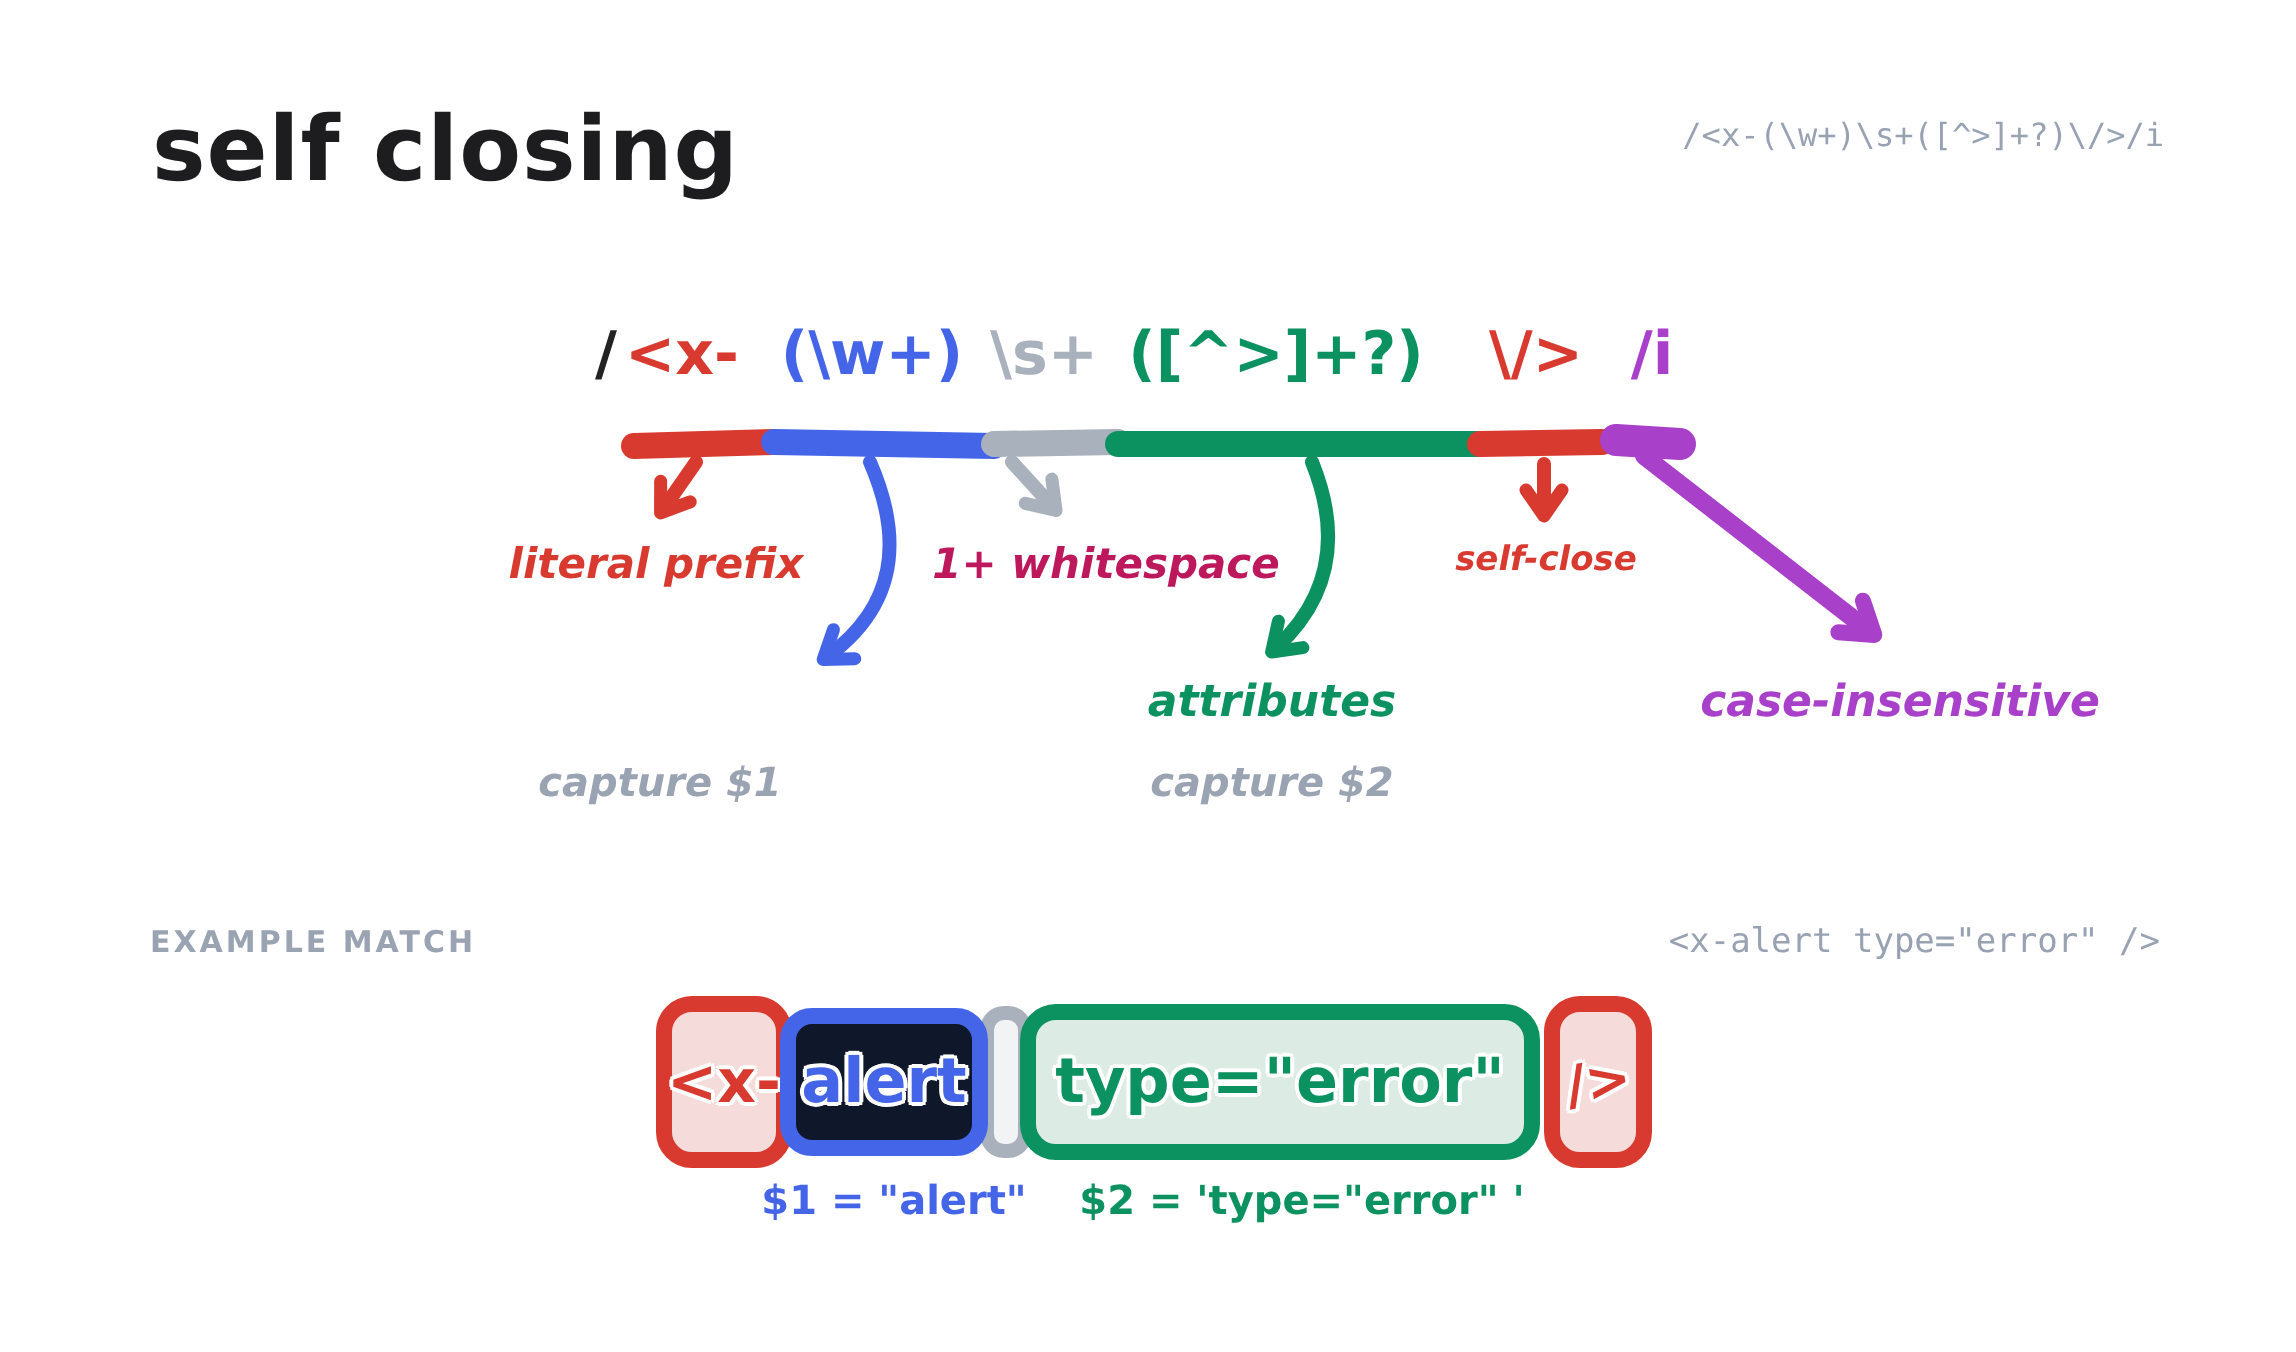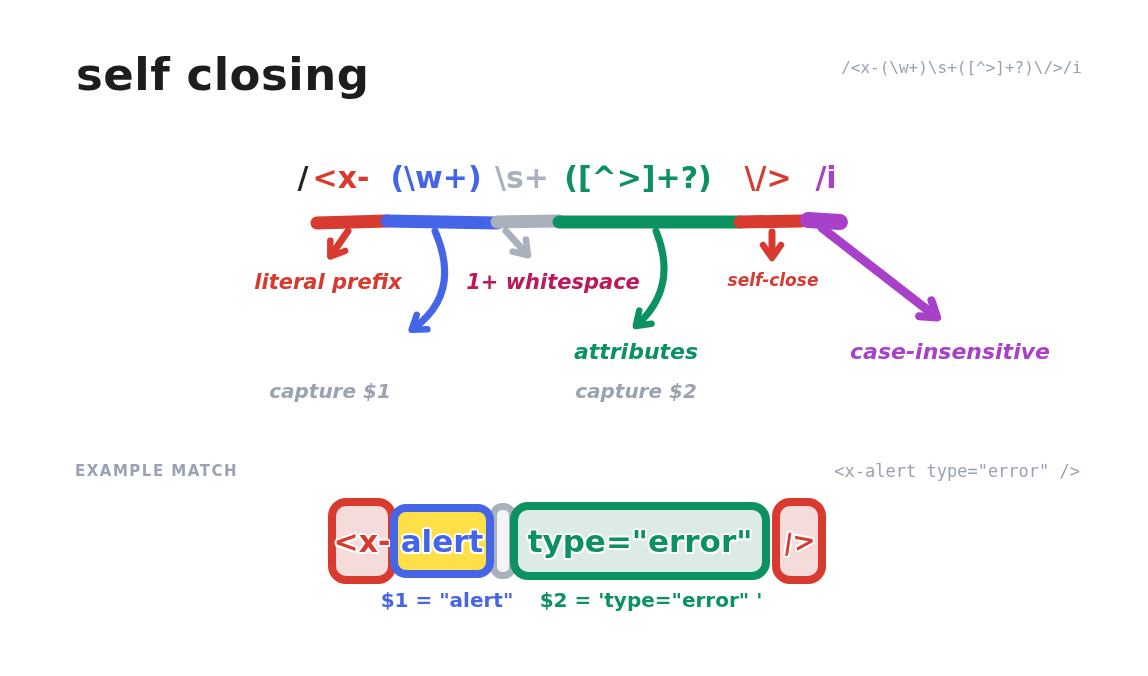--- a/index.html
+++ b/index.html
@@ -62,21 +62,21 @@
     box-sizing:border-box;font-weight:800;position:relative;
   }
   .halo{
     text-shadow:2px 0 0 #fff,-2px 0 0 #fff,0 2px 0 #fff,0 -2px 0 #fff,
       1.5px 1.5px 0 #fff,-1.5px 1.5px 0 #fff,1.5px -1.5px 0 #fff,-1.5px -1.5px 0 #fff;
     white-space:pre;
   }
   .box-red1{width:68px;height:86px;border:8px solid #d93a30;border-radius:18px;
     background:#f5dcdb;color:#d93a30;font-size:30px;z-index:1;}
   .box-blue{width:104px;height:74px;border:8px solid #4565e8;border-radius:16px;
-    background:#fde047;color:#4565e8;font-size:31px;margin-left:-6px;z-index:2;}
+    background:#0f172a;color:#4565e8;font-size:31px;margin-left:-6px;z-index:2;}
   .box-gray{width:26px;height:76px;border:7px solid #a9b1bc;border-radius:12px;
     background:#f2f3f5;margin-left:-4px;margin-right:-6px;z-index:1;}
   .box-green{width:260px;height:78px;border:8px solid #0c9160;border-radius:18px;
     background:#dcebe3;color:#0c9160;font-size:31px;z-index:2;}
   .box-red2{width:54px;height:86px;border:8px solid #d93a30;border-radius:18px;
     background:#f5dcdb;color:#d93a30;font-size:27px;margin-left:2px;z-index:1;}
   .tilt{transform:rotate(-9deg);display:inline-block;}
   .cap{position:absolute;top:588px;transform:translateX(-50%);
     font-weight:800;font-size:20px;white-space:pre;}
   .cap1{left:447px;color:#4565e8}

